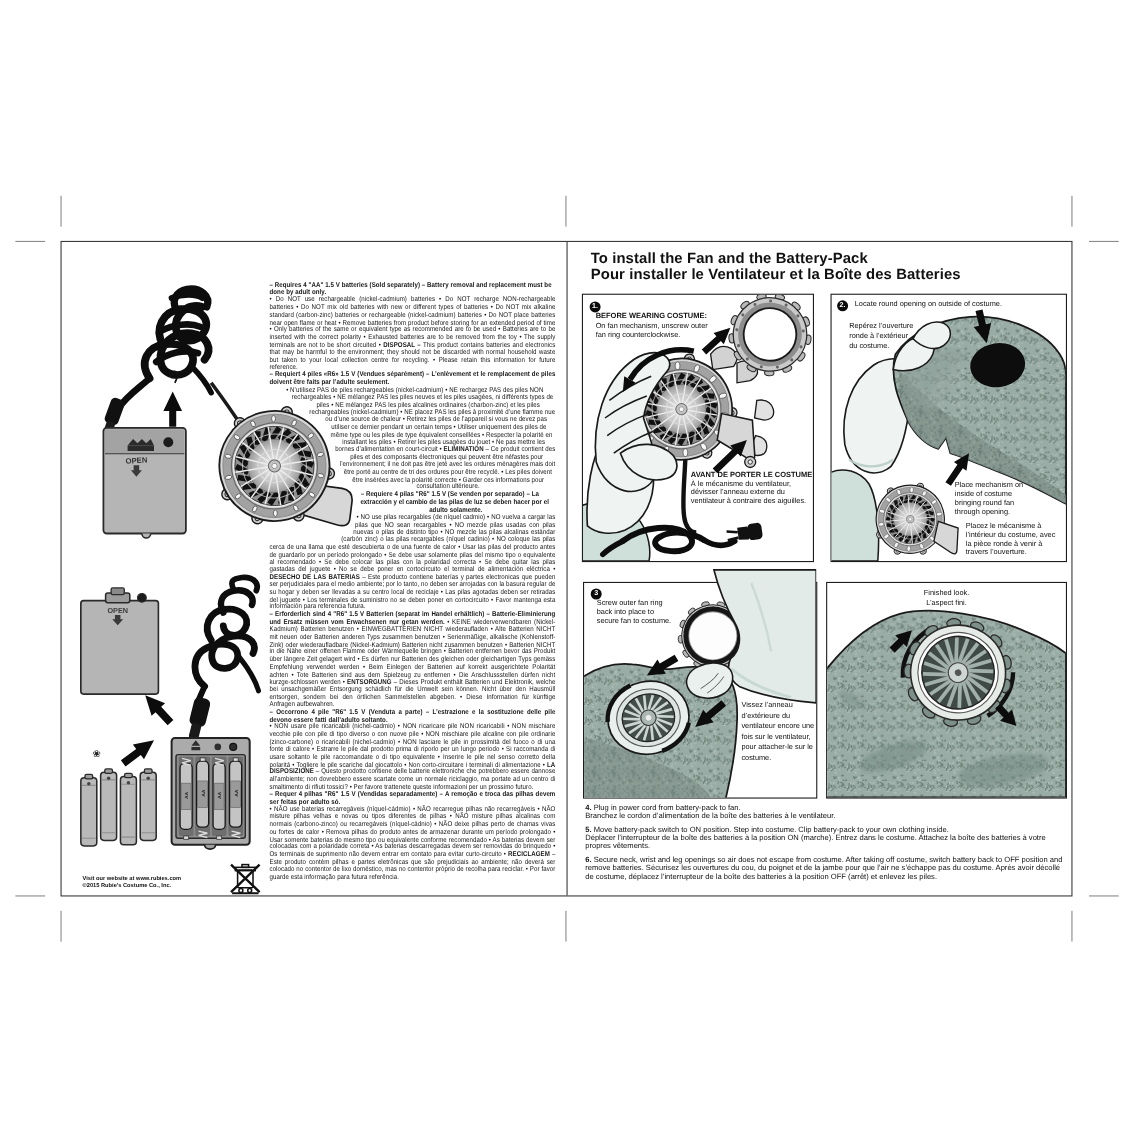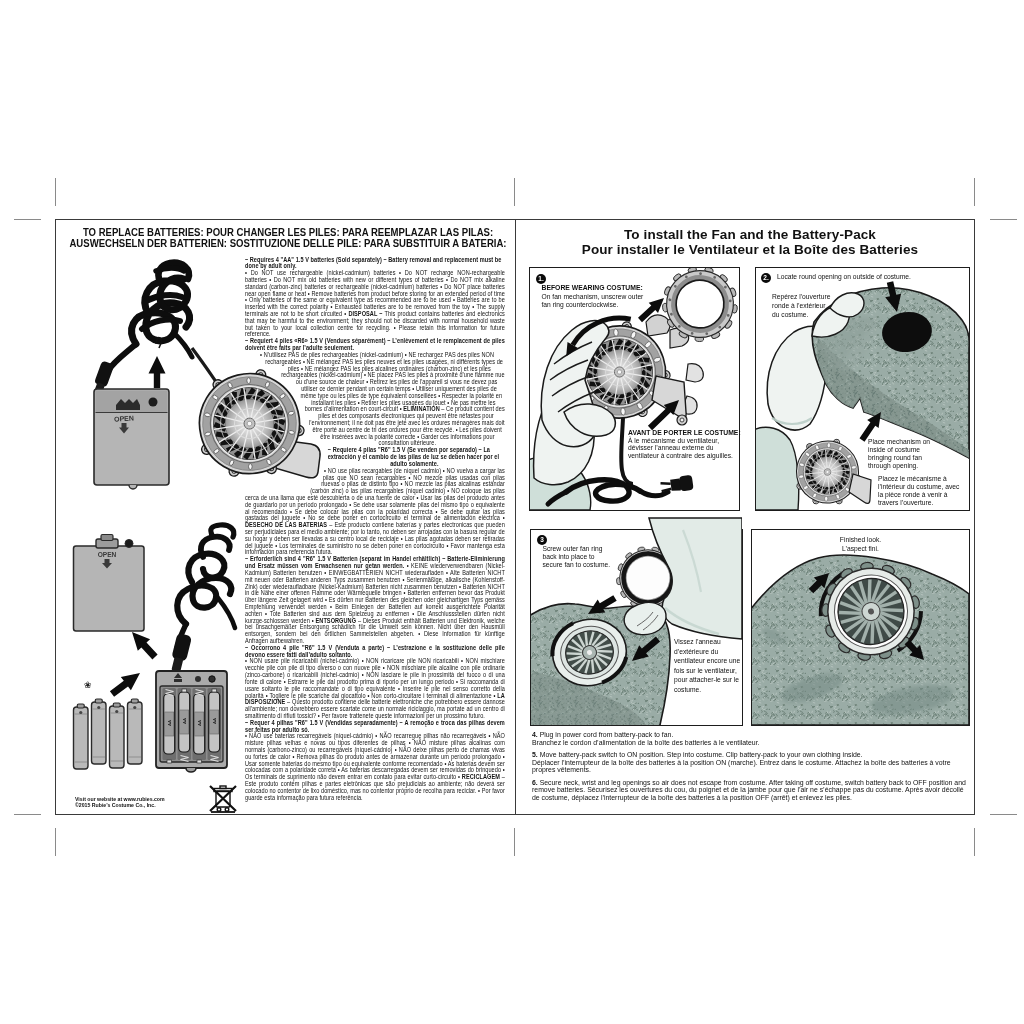--- a/index.html
+++ b/index.html
@@ -13,21 +13,21 @@
 .lptitle{position:absolute;left:2.5px;top:6.6px;width:459px;height:24px;
   font-weight:bold;font-size:10.4px;line-height:11.2px;white-space:nowrap;}
 .lptitle div{position:absolute;left:50%;transform:translateX(-50%) scaleX(0.92);}
 .lptitle div:nth-child(2){top:11.2px;}
 #lptext{position:absolute;left:189px;top:36.5px;width:296px;font-size:6.35px;line-height:6.82px;
   text-align:justify;letter-spacing:0.07px;color:#141414;
   transform:scaleX(0.878);transform-origin:0 0;}
 #lptext p{margin:0;padding:0;}
 #lptext .fanfloat{float:left;width:92px;height:240px;
   shape-outside:polygon(-5px 98px, 28px 112px, 50px 130px, 64px 148px, 72px 166px, 74px 182px, 72px 196px, 86px 200px, 90px 212px, 86px 228px, 60px 236px, -5px 236px);}
-.rptitle{position:absolute;left:5px;top:6.5px;width:458px;text-align:center;font-weight:bold;
+.rptitle{position:absolute;left:21px;top:6.5px;width:458px;text-align:left;font-weight:bold;
   font-size:13.5px;line-height:15.6px;letter-spacing:0.1px;}
 .rbox{position:absolute;border:1px solid #1d1d1d;background:#fff;}
 .rbox svg{position:absolute;left:0;top:0;}
 .btext{position:absolute;font-size:6.7px;line-height:7.6px;color:#101010;}
 .btext b{font-size:6.8px;}
 .nw{white-space:nowrap;}
 .badge{position:absolute;width:10px;height:10px;border-radius:50%;background:#0a0a0a;color:#fff;
   font-size:6.5px;font-weight:bold;text-align:center;line-height:10px;}
 #items{position:absolute;left:16px;top:511px;width:436px;font-size:6.9px;line-height:7.7px;color:#101010;}
 #items p{margin:0 0 4.6px 0;}
@@ -41,24 +41,20 @@
 <div class="crop" style="left:514px;top:828px;width:1px;height:28px"></div>
 <div class="crop" style="left:974px;top:178px;width:1px;height:28px"></div>
 <div class="crop" style="left:974px;top:828px;width:1px;height:28px"></div>
 <div class="crop" style="left:14px;top:219px;width:27px;height:1px"></div>
 <div class="crop" style="left:990px;top:219px;width:27px;height:1px"></div>
 <div class="crop" style="left:14px;top:814px;width:27px;height:1px"></div>
 <div class="crop" style="left:990px;top:814px;width:27px;height:1px"></div>
 <div id="outer">
       <div id="divider"></div>
 <div id="lp">
-<div class="lptitle">
-          <div>TO REPLACE BATTERIES: POUR CHANGER LES PILES: PARA REEMPLAZAR LAS PILAS:</div>
-          <div>AUSWECHSELN DER BATTERIEN: SOSTITUZIONE DELLE PILE: PARA SUBSTITUIR A BATERIA:</div>
-        </div>
 <svg class="abs" style="left:0;top:0" width="459" height="594" viewBox="0 0 459 594">
           <defs>
 <pattern id="fab" width="18" height="18" patternUnits="userSpaceOnUse">
               <rect width="18" height="18" fill="#9aaca6"></rect>
               <path d="M1.0,9.1 q-1.4,-1.3 -2.2,-0.3 M7.6,14.9 q0.4,1.4 -1.8,-1.1 M2.6,2.1 q-1.0,0.3 -0.9,1.3 M11.5,6.7 q-1.4,-0.9 0.2,-1.7 M14.3,12.6 q0.1,1.2 -1.2,0.3 M13.1,5.2 q-0.3,0.8 2.3,-1.5 M15.8,5.6 q0.3,-0.1 0.9,0.4 M15.1,17.0 q-1.4,0.6 -0.1,0.7 M0.4,8.3 q-1.4,0.9 -1.6,-1.5 M2.3,4.5 q-1.3,-0.2 -0.5,1.5 M6.5,15.9 q-1.0,-0.9 2.2,-1.4 M4.2,8.7 q-1.6,-0.3 0.4,-0.9 M12.2,1.0 q1.2,1.0 1.9,1.1 M7.1,7.2 q-1.4,-1.4 -1.9,0.5 M1.8,6.5 q0.4,-1.1 -2.3,1.5 M4.5,6.3 q1.1,1.6 -0.7,-1.5 M14.9,2.9 q0.1,-1.1 -2.3,1.8 M9.8,0.5 q1.2,0.6 0.1,1.9 M5.9,4.0 q1.1,1.0 1.5,1.9 M14.7,13.3 q-0.5,-1.5 -1.3,0.1 M16.9,17.8 q-0.9,-0.9 2.2,-0.5 M3.5,3.7 q1.1,-0.1 0.6,1.6 " stroke="#64796f" stroke-width="1" fill="none" opacity="0.9" stroke-linecap="round"></path>
               <path d="M5.8,2.7 q0.1,-0.4 0.7,-1.7 M10.4,7.1 q1.1,-0.7 2.3,-1.8 M12.2,7.7 q-0.1,-0.6 -0.9,0.3 M2.7,8.8 q0.8,0.2 -2.2,0.7 M11.6,17.9 q-0.4,0.5 1.5,-0.9 M9.9,15.9 q-0.7,-0.3 1.5,1.5 M6.6,10.2 q0.0,0.4 2.2,0.8 M3.8,2.9 q-1.6,-1.1 -0.8,-1.8 M8.4,8.7 q-0.5,-0.8 -2.0,-1.6 M4.7,6.6 q0.1,0.9 -1.6,1.1 M0.5,5.0 q1.5,-0.2 -1.2,0.8 M11.8,14.4 q1.3,0.9 -2.0,0.6 " stroke="#bac7c2" stroke-width="0.9" fill="none" opacity="0.95" stroke-linecap="round"></path>
             </pattern>
 <pattern id="fabd" width="18" height="18" patternUnits="userSpaceOnUse">
               <rect width="18" height="18" fill="#82938c"></rect>
               <path d="M17.5,7.1 q0.7,-1.1 -0.5,1.8 M2.3,2.7 q-1.1,1.0 1.9,1.2 M17.5,11.7 q-0.2,1.2 0.1,1.7 M14.9,3.8 q-0.8,0.3 -1.2,-0.8 M10.5,16.3 q0.0,0.1 -0.4,1.7 M9.4,0.3 q-1.6,1.0 -0.3,-1.3 M10.0,14.1 q-0.8,-0.7 -1.9,0.2 M13.9,9.1 q1.3,-0.2 0.3,1.0 M8.6,16.9 q1.4,-0.8 1.0,1.5 M10.1,17.0 q-1.2,-0.2 1.6,-1.5 M2.8,12.9 q1.2,1.5 0.8,-1.4 M4.0,17.1 q1.6,1.1 -0.5,-0.1 M13.0,0.4 q-1.5,-0.5 0.3,-0.2 M11.2,9.2 q0.9,1.5 -2.1,1.9 M7.6,16.4 q-1.1,1.3 1.5,-1.0 M10.3,12.6 q0.6,-0.2 -2.0,-1.8 M1.2,15.5 q0.2,1.4 -0.2,-0.6 M4.8,2.3 q-1.2,-1.1 0.1,-1.0 M9.0,3.2 q-0.8,-1.6 -0.7,-1.9 M13.2,9.9 q1.4,-1.3 -1.5,-0.1 M12.4,17.7 q0.7,0.4 -0.8,1.3 M7.3,6.3 q-1.4,0.8 -2.1,-1.5 " stroke="#566c65" stroke-width="1" fill="none" opacity="0.8" stroke-linecap="round"></path>

